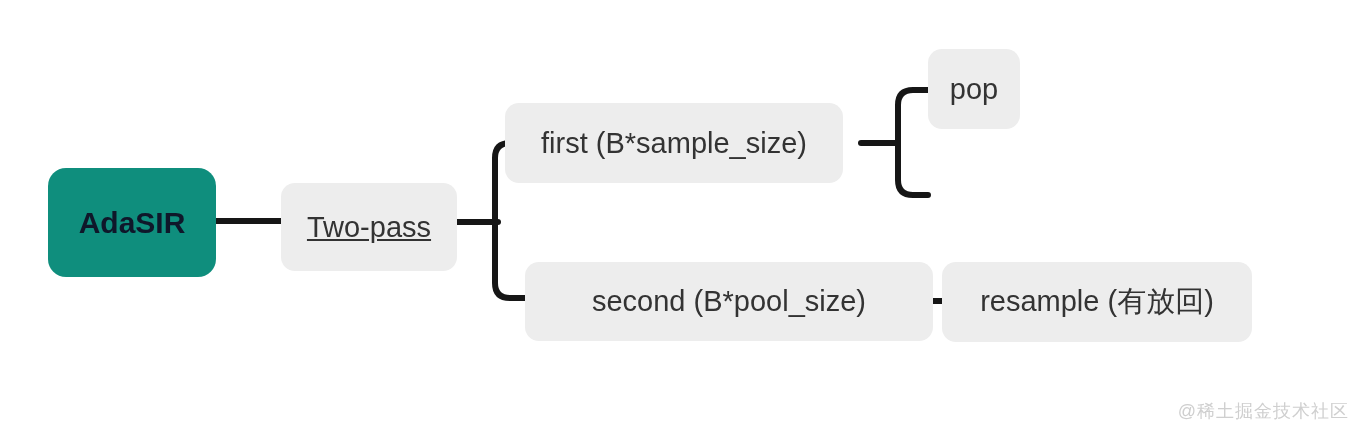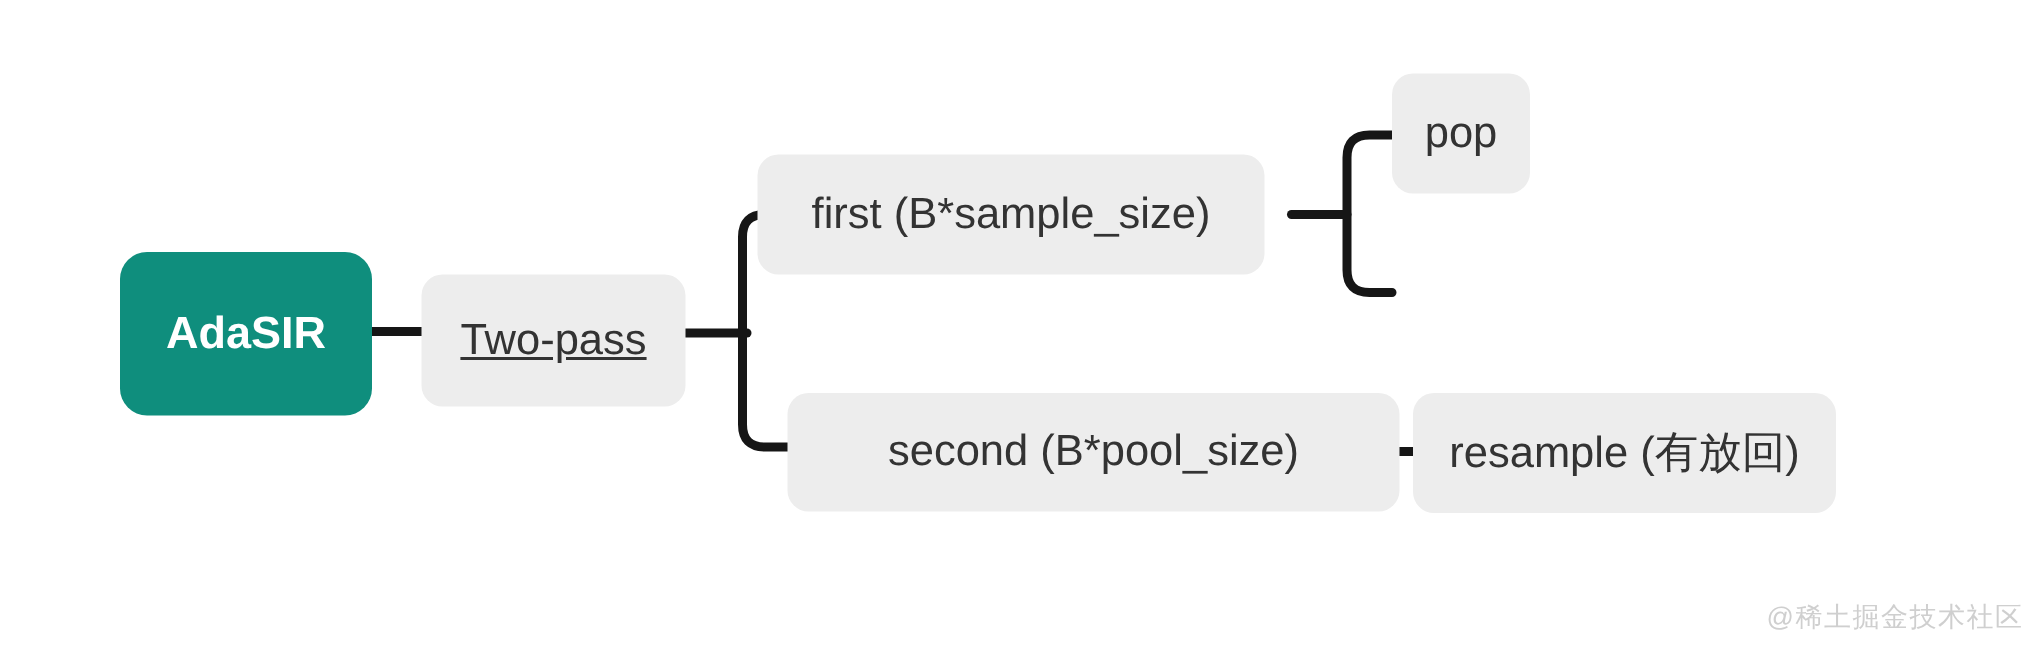--- a/index.html
+++ b/index.html
@@ -39,33 +39,32 @@
     background: #ededed;
     border-radius: 14px;
     color: #333333;
     font-size: 29px;
     white-space: nowrap;
     padding: 0 12px;
     cursor: default;
   }
   .node.root {
     background: #0f8e7d;
-    color: #ffffff;
+    color: #0f172a;
     font-weight: bold;
     font-size: 30px;
     border-radius: 18px;
-    margin-left: 32px;
   }
   .node-adasir   { left: 48px;  top: 168px; width: 168px; height: 109px; }
   .node-two-pass { left: 281px; top: 183px; width: 176px; height: 88px; text-decoration: underline; }
   .node-first    { left: 505px; top: 103px; width: 338px; height: 80px; }
   .node-pop      { left: 928px; top: 49px;  width: 92px;  height: 80px; }
   .node-uniform  { left: 928px; top: 155px; width: 157px; height: 80px; }
   .node-second   { left: 525px; top: 262px; width: 408px; height: 79px; }
-  .node-resample { left: 942px; top: 262px; width: 282px; height: 80px; }
+  .node-resample { left: 942px; top: 262px; width: 310px; height: 80px; }
   .watermark {
     position: absolute;
     right: 6px;
     bottom: 12px;
     font-size: 18px;
     color: #cfcfcf;
     letter-spacing: 1px;
     user-select: none;
     text-align: center;
   }

